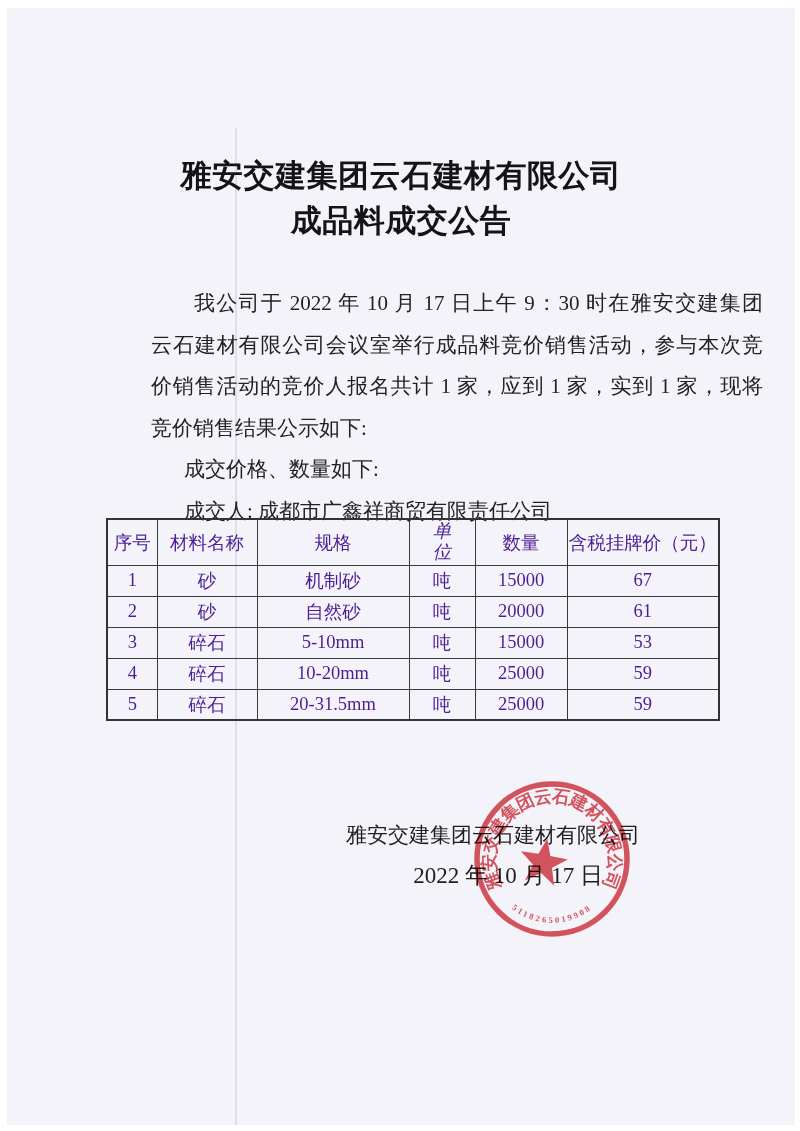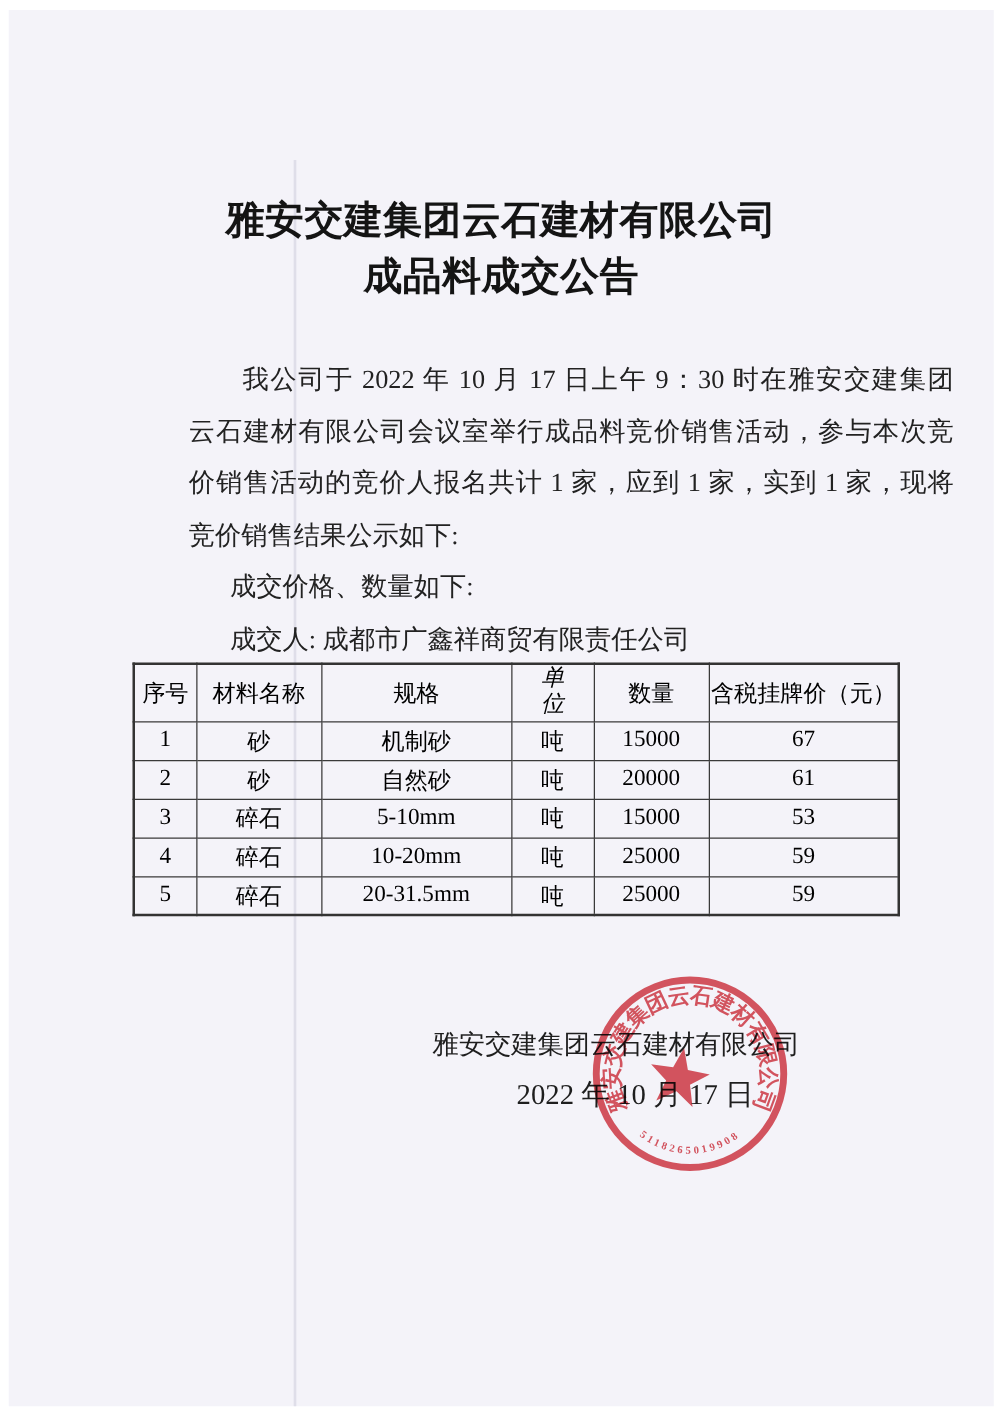--- a/index.html
+++ b/index.html
@@ -24,23 +24,23 @@
   }
   .bodytext {
     position:absolute; left:100px; top:275px; width:612px;
     font-size:21px; line-height:41.5px; color:#222;margin-left:44px;
   }
   .bline { white-space:nowrap; }
   .fill  { text-align:justify; text-align-last:justify; white-space:normal; }
   .indent{ text-indent:43px; }
   .sub   { padding-left:33px; }
   table.deal {
-    position:absolute; left:99px; top:522px; width:612px;
+    position:absolute; left:99px; top:510px; width:612px;
     border-collapse:collapse; table-layout:fixed;
-    font-size:18.5px; color:#000000;
+    font-size:18.5px; color:#4c1d95;
   }
   table.deal th, table.deal td {
     border:1px solid #3a3a3a; text-align:center; vertical-align:middle;
     font-weight:normal; padding:0; overflow:hidden;
   }
   table.deal { border:2px solid #333; }
   thead tr { height:46px; }
   tbody tr { height:31px; }
   .th-spec { text-align:left; padding-left:28px;font-family:Liberation Serif, serif; }
   .unit-wrap { display:inline-block; width:1.15em; line-height:21px; word-break:break-all;font-style:italic; }

